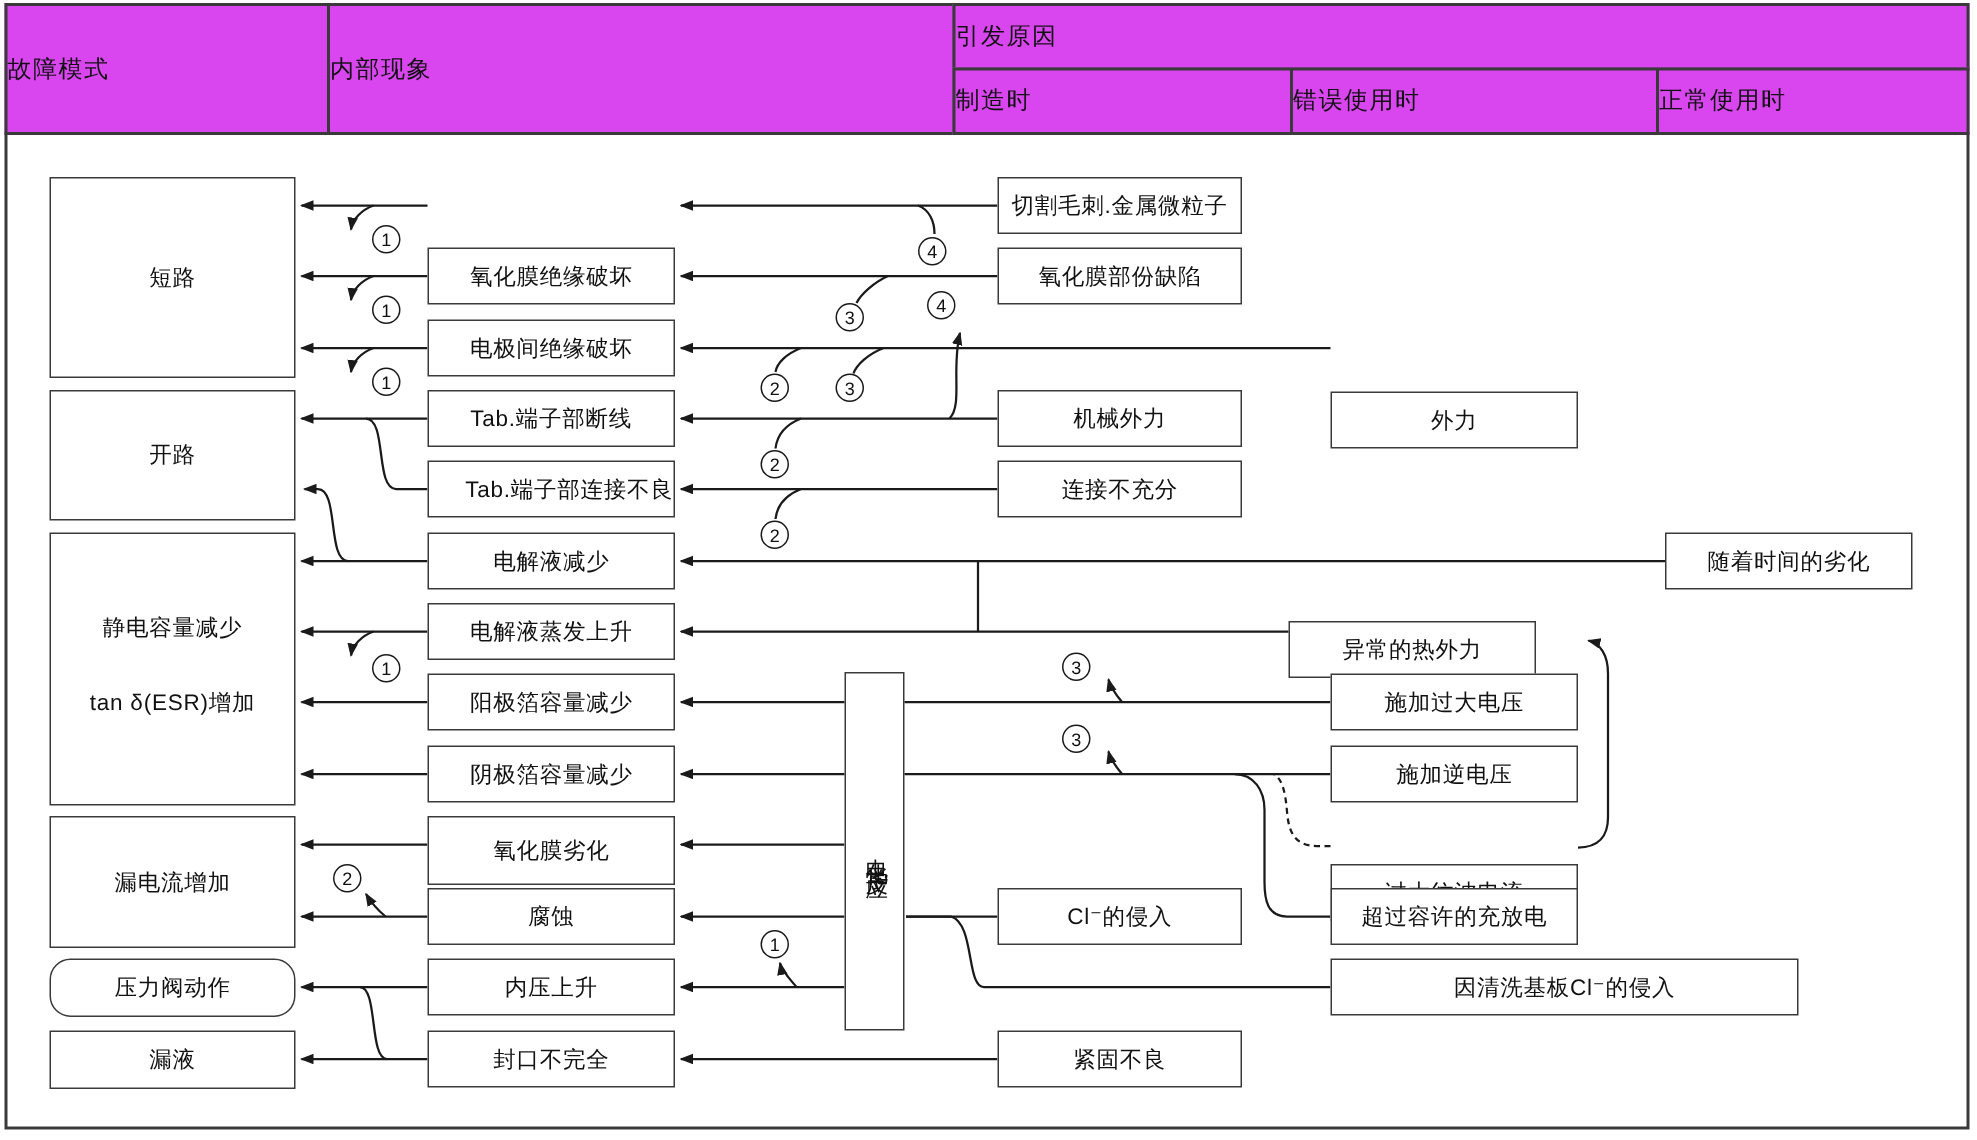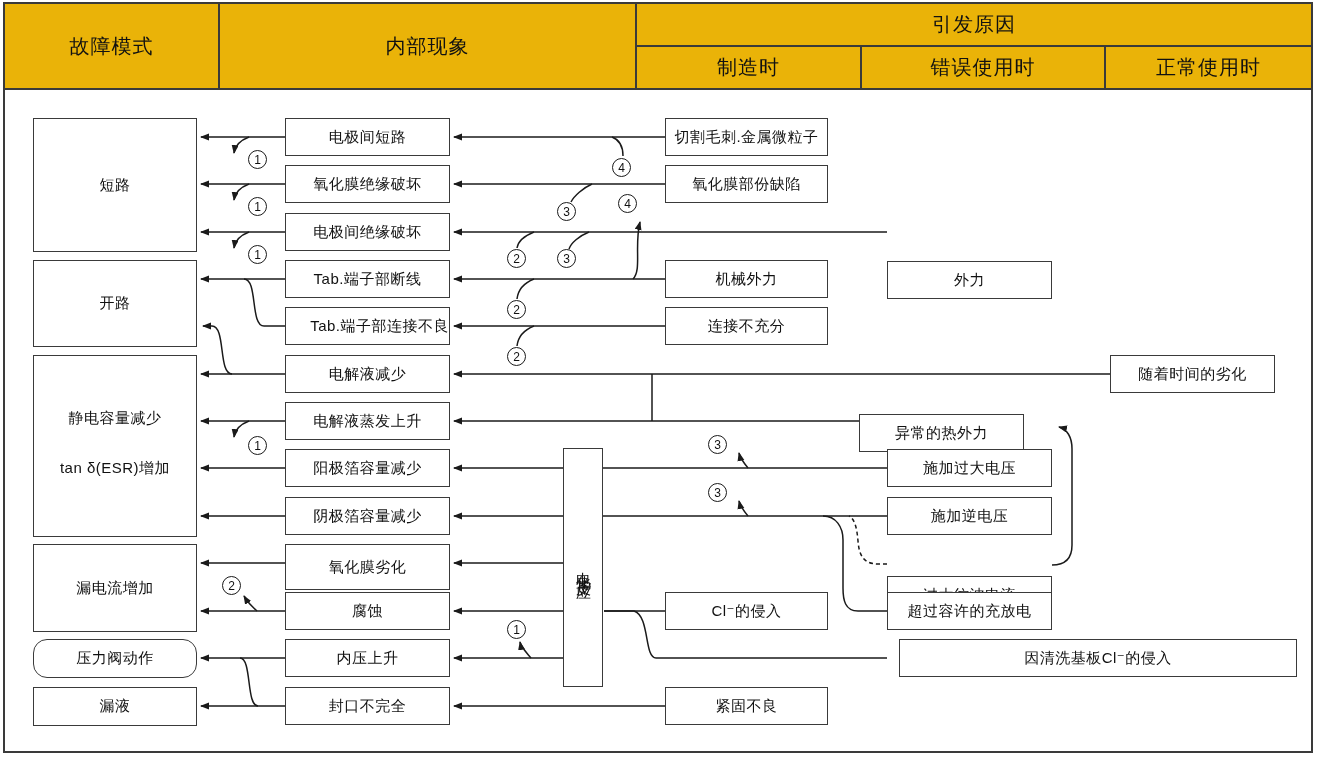--- a/index.html
+++ b/index.html
@@ -1,20 +1,20 @@
 <!DOCTYPE html>
 <html><head>
 <meta charset="utf-8">
 <style>
   html,body{margin:0;padding:0;background:#fff;}
   .stage{position:relative;width:1318px;height:760px;background:#fff;
          font-family:"Liberation Sans","DejaVu Sans",sans-serif;color:#111;overflow:hidden;}
   .wires{position:absolute;left:0;top:0;width:1318px;height:760px;}
-  .cell{position:absolute;box-sizing:border-box;border:2px solid #3a3a3a;background:#eab308;
-        display:flex;align-items:center;justify-content:center;font-size:20px;letter-spacing:1px;}
+  .cell{position:absolute;box-sizing:border-box;border:2px solid #3a3a3a;background:#d946ef;
+        display:flex;align-items:center;justify-content:flex-start;font-size:16px;letter-spacing:1px;}
   .frame{position:absolute;box-sizing:border-box;border:2px solid #3a3a3a;background:transparent;}
   .box{position:absolute;box-sizing:border-box;border:1.6px solid #3a3a3a;background:#fff;
        display:flex;align-items:center;justify-content:center;font-size:15px;letter-spacing:0.5px;text-align:center;}
   .fm-double{justify-content:flex-start;}
   .fm-line{position:absolute;left:0;width:100%;text-align:center;}
   .vtext{writing-mode:vertical-rl;text-orientation:upright;letter-spacing:3px;font-size:15px;}
   .conn{position:absolute;box-sizing:border-box;width:19px;height:19px;border:1.4px solid #1a1a1a;
         border-radius:50%;background:#fff;display:flex;align-items:center;justify-content:center;
         font-size:12px;line-height:1;}
 </style>
@@ -120,23 +120,20 @@
   <div class="box" style="left:33px;top:544px;width:164px;height:88px;">
     <span>漏电流增加</span>
   </div>
   <div class="box" style="left:33px;top:639px;width:164px;height:39px;border-radius:14px;">
     <span>压力阀动作</span>
   </div>
   <div class="box" style="left:33px;top:687px;width:164px;height:39px;">
     <span>漏液</span>
   </div>
 
-  <div class="box" style="left:285px;top:118px;width:165px;height:38px;">
-    <span>电极间短路</span>
-    </div>
   <div class="box" style="left:285px;top:165px;width:165px;height:38px;">
     <span>氧化膜绝缘破坏</span>
     </div>
   <div class="box" style="left:285px;top:213px;width:165px;height:38px;">
     <span>电极间绝缘破坏</span>
     </div>
   <div class="box" style="left:285px;top:260px;width:165px;height:38px;">
     <span>Tab.端子部断线</span>
     </div>
   <div class="box" style="left:285px;top:307px;width:165px;height:38px;justify-content:flex-end;">
@@ -205,21 +202,21 @@
   <div class="box" style="left:887px;top:576px;width:165px;height:38px;">
     <span>过大纹波电流</span>
     </div>
   <div class="box" style="left:887px;top:592px;width:165px;height:38px;">
     <span>超过容许的充放电</span>
     </div>
 
   <div class="box" style="left:1110px;top:355px;width:165px;height:38px;">
     <span>随着时间的劣化</span>
     </div>
-  <div class="box" style="left:887px;top:639px;width:398px;height:38px;margin-left:12px;">
+  <div class="box" style="left:887px;top:639px;width:312px;height:38px;">
     <span>因清洗基板Cl⁻的侵入</span>
     </div>
 
   <div class="conn" style="left:248px;top:150px;">
       <span>1</span>
     </div>
   <div class="conn" style="left:248px;top:197px;">
       <span>1</span>
     </div>
   <div class="conn" style="left:248px;top:245px;">

